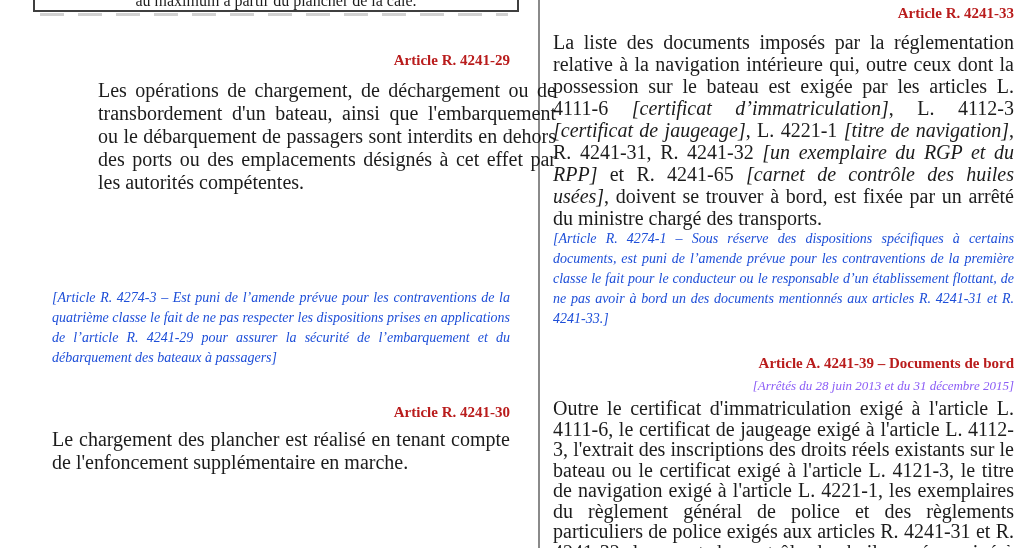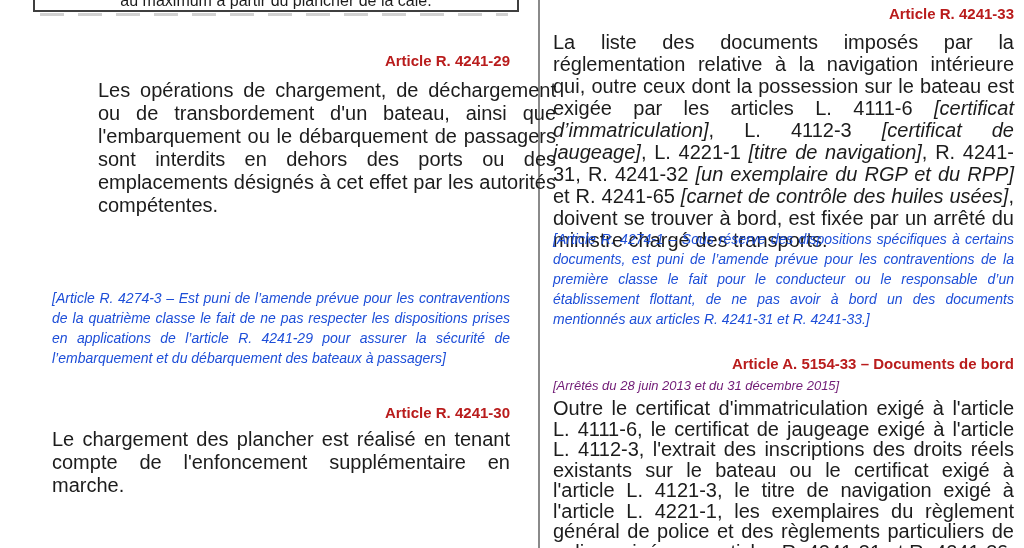--- a/index.html
+++ b/index.html
@@ -2,21 +2,21 @@
 <html><head>
 <meta charset="utf-8">
 <style>
   html, body { margin: 0; padding: 0; background: #ffffff; }
   #page {
     position: relative;
     width: 1024px;
     height: 548px;
     overflow: hidden;
     background: #ffffff;
-    font-family: Liberation Sans, sans-serif;
+    font-family: Liberation Serif, serif;
     color: #1c1c1c;
     border-radius: 23px;
   }
   .col-block { position: absolute; margin: 0; }
   .left-col  { left: 52px;  width: 458px; }
   .right-col { left: 553px; width: 461px; }
 
   .heading {
     font-weight: bold;
     font-size: 15px;
@@ -39,22 +39,22 @@
     line-height: 20px;
     font-style: italic;
     text-align: justify;
     text-align-last: left;
     color: #1d4ed8;
   }
   .note-green {
     font-size: 13px;
     line-height: 17px;
     font-style: italic;
-    text-align: left;
-    color: #701a75;
+    text-align: right;
+    color: #8b5cf6;
   }
 
   #top-box {
     position: absolute;
     left: 33px;
     top: -34px;
     width: 482px;
     height: 42px;
     border: 2px solid #3f3f3f;
     box-sizing: content-box;
@@ -109,19 +109,19 @@
 
   <p class="col-block left-col body-text" style="top:428px;">Le chargement des plancher est réalisé en tenant compte de l'enfoncement supplémentaire en marche.</p>
 
 
   <h2 class="col-block right-col heading" style="top:5px;">Article R. 4241-33</h2>
 
   <p class="col-block right-col body-text body-tight" style="top:31px;"><span>La liste des documents imposés par la réglementation relative à la navigation intérieure qui, outre ceux dont la possession sur le bateau est exigée par les articles L. 4111-6 </span><span style="font-style: italic;">[certificat d’immatriculation]</span><span>, L. 4112-3 </span><span style="font-style: italic;">[certificat de jaugeage]</span><span>, L. 4221-1 </span><span style="font-style: italic;">[titre de navigation]</span><span>, R. 4241-31, R. 4241-32 </span><span style="font-style: italic;">[un exemplaire du RGP et du RPP]</span><span> et R. 4241-65 </span><span style="font-style: italic;">[carnet de contrôle des huiles usées]</span><span>, doivent se trouver à bord, est fixée par un arrêté du ministre chargé des transports.</span></p>
 
   <p class="col-block right-col note-blue" style="top:229px;">[Article R. 4274-1 – Sous réserve des dispositions spécifiques à certains documents, est puni de l’amende prévue pour les contraventions de la première classe le fait pour le conducteur ou le responsable d’un établissement flottant, de ne pas avoir à bord un des documents mentionnés aux articles R. 4241-31 et R. 4241-33.]</p>
 
-  <h2 class="col-block right-col heading" style="top:355px;">Article A. 5154-33 – Documents de bord</h2>
+  <h2 class="col-block right-col heading" style="top:355px;">Article A. 4241-39 – Documents de bord</h2>
 
   <p class="col-block right-col note-green" style="top:377px;">[Arrêtés du 28 juin 2013 et du 31 décembre 2015]</p>
 
   <p class="col-block right-col body-text body-last" style="top:398px;"><span>Outre le certificat d'immatriculation exigé à l'article L. 4111-6, le certificat de jaugeage exigé à l'article L. 4112-3, l'extrait des inscriptions des droits réels existants sur le bateau ou le certificat exigé à l'article L. 4121-3, le titre de navigation exigé à l'article L. 4221-1, les exemplaires du règlement général de police et des règlements particuliers de police exigés aux articles R. 4241-31 et R. 4241-32, le</span><span> carnet de contrôle des huiles usées exigé à l'article R. 4241-65.</span></p>
 
 </div>
 
 </body></html>

